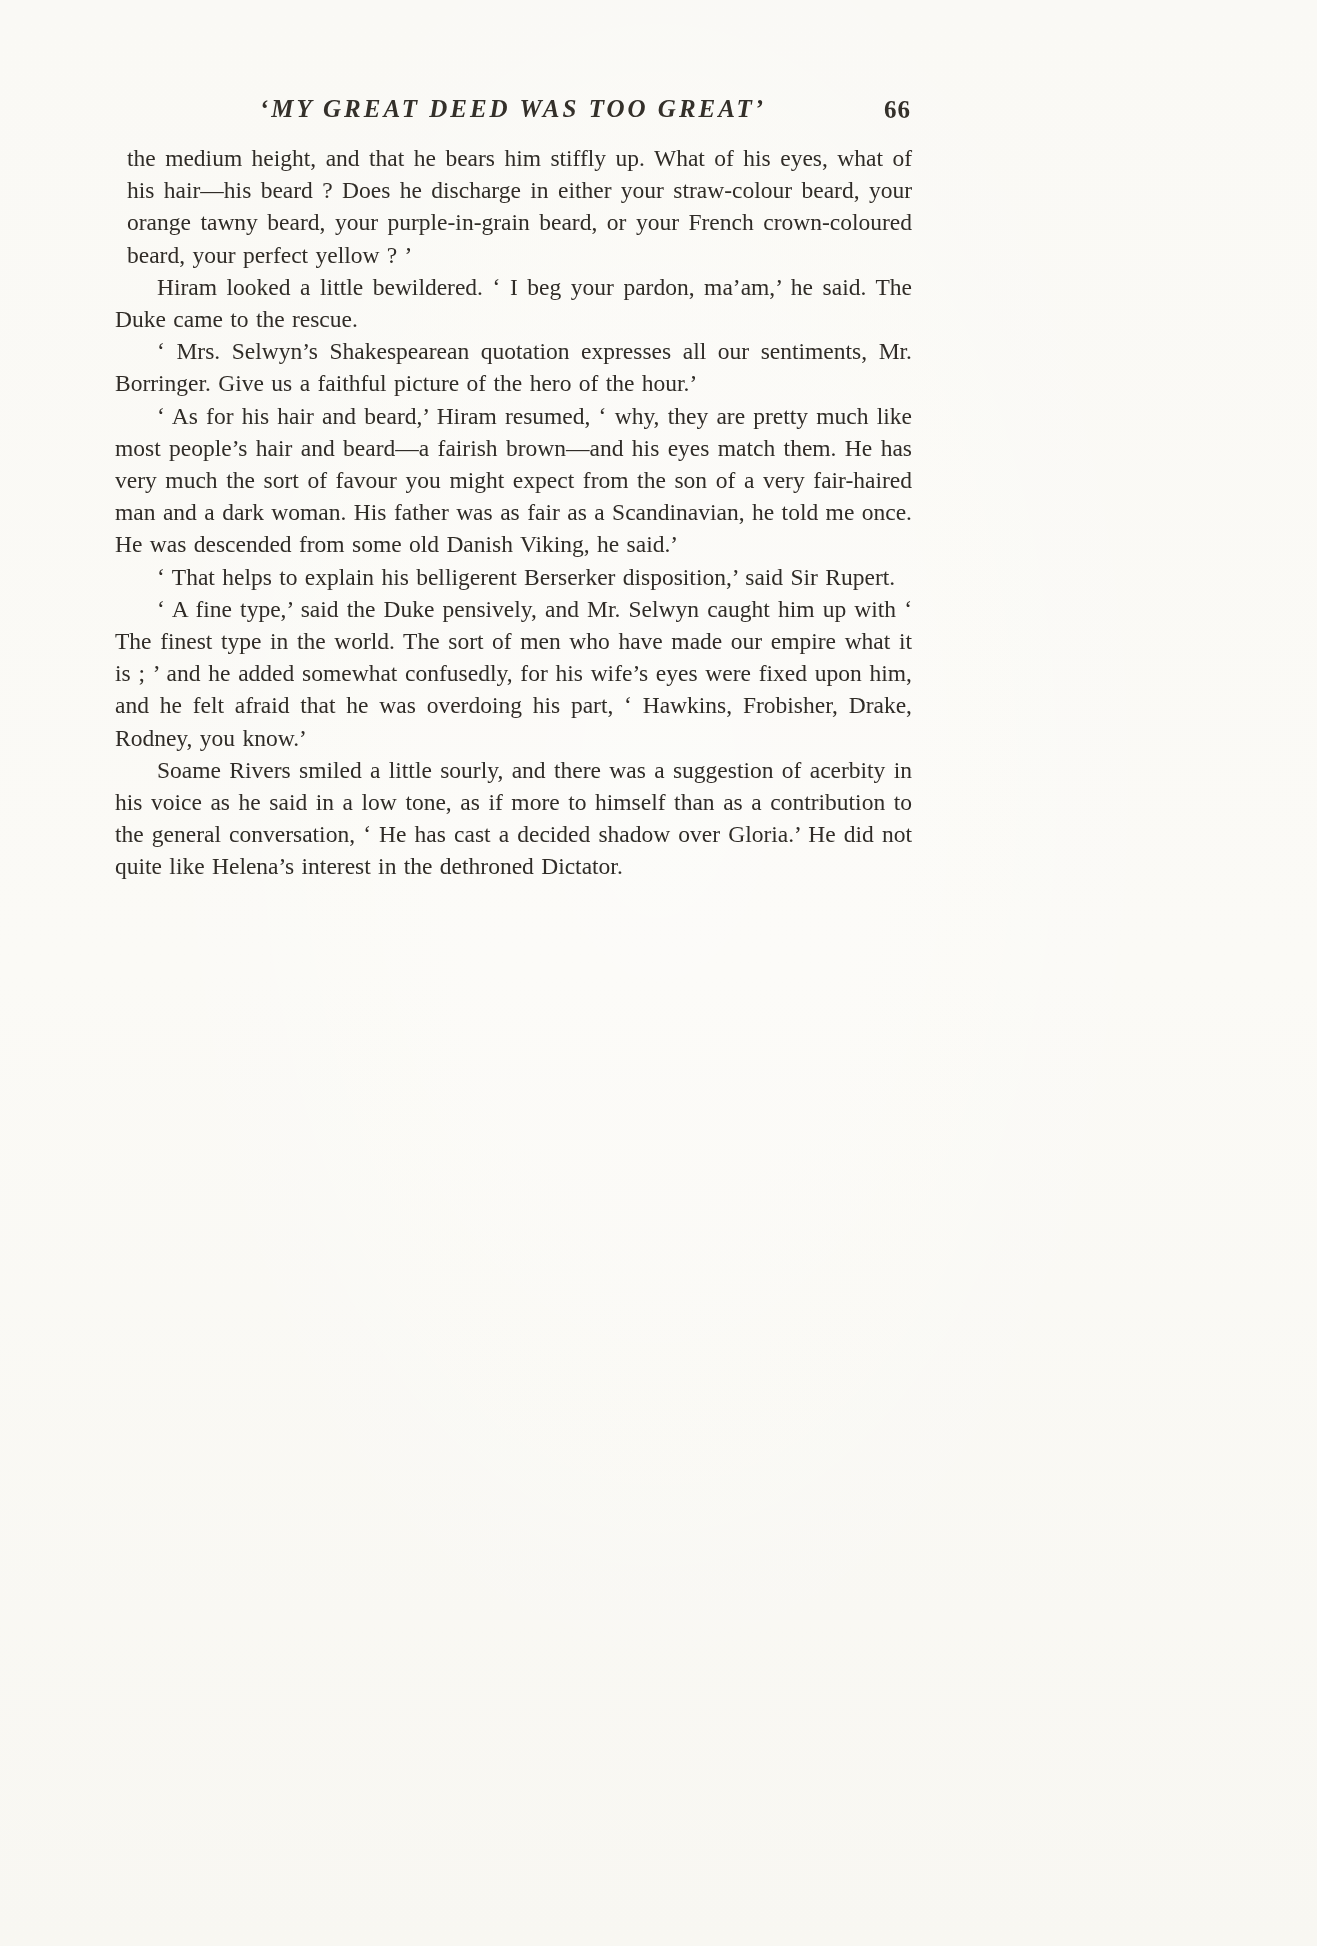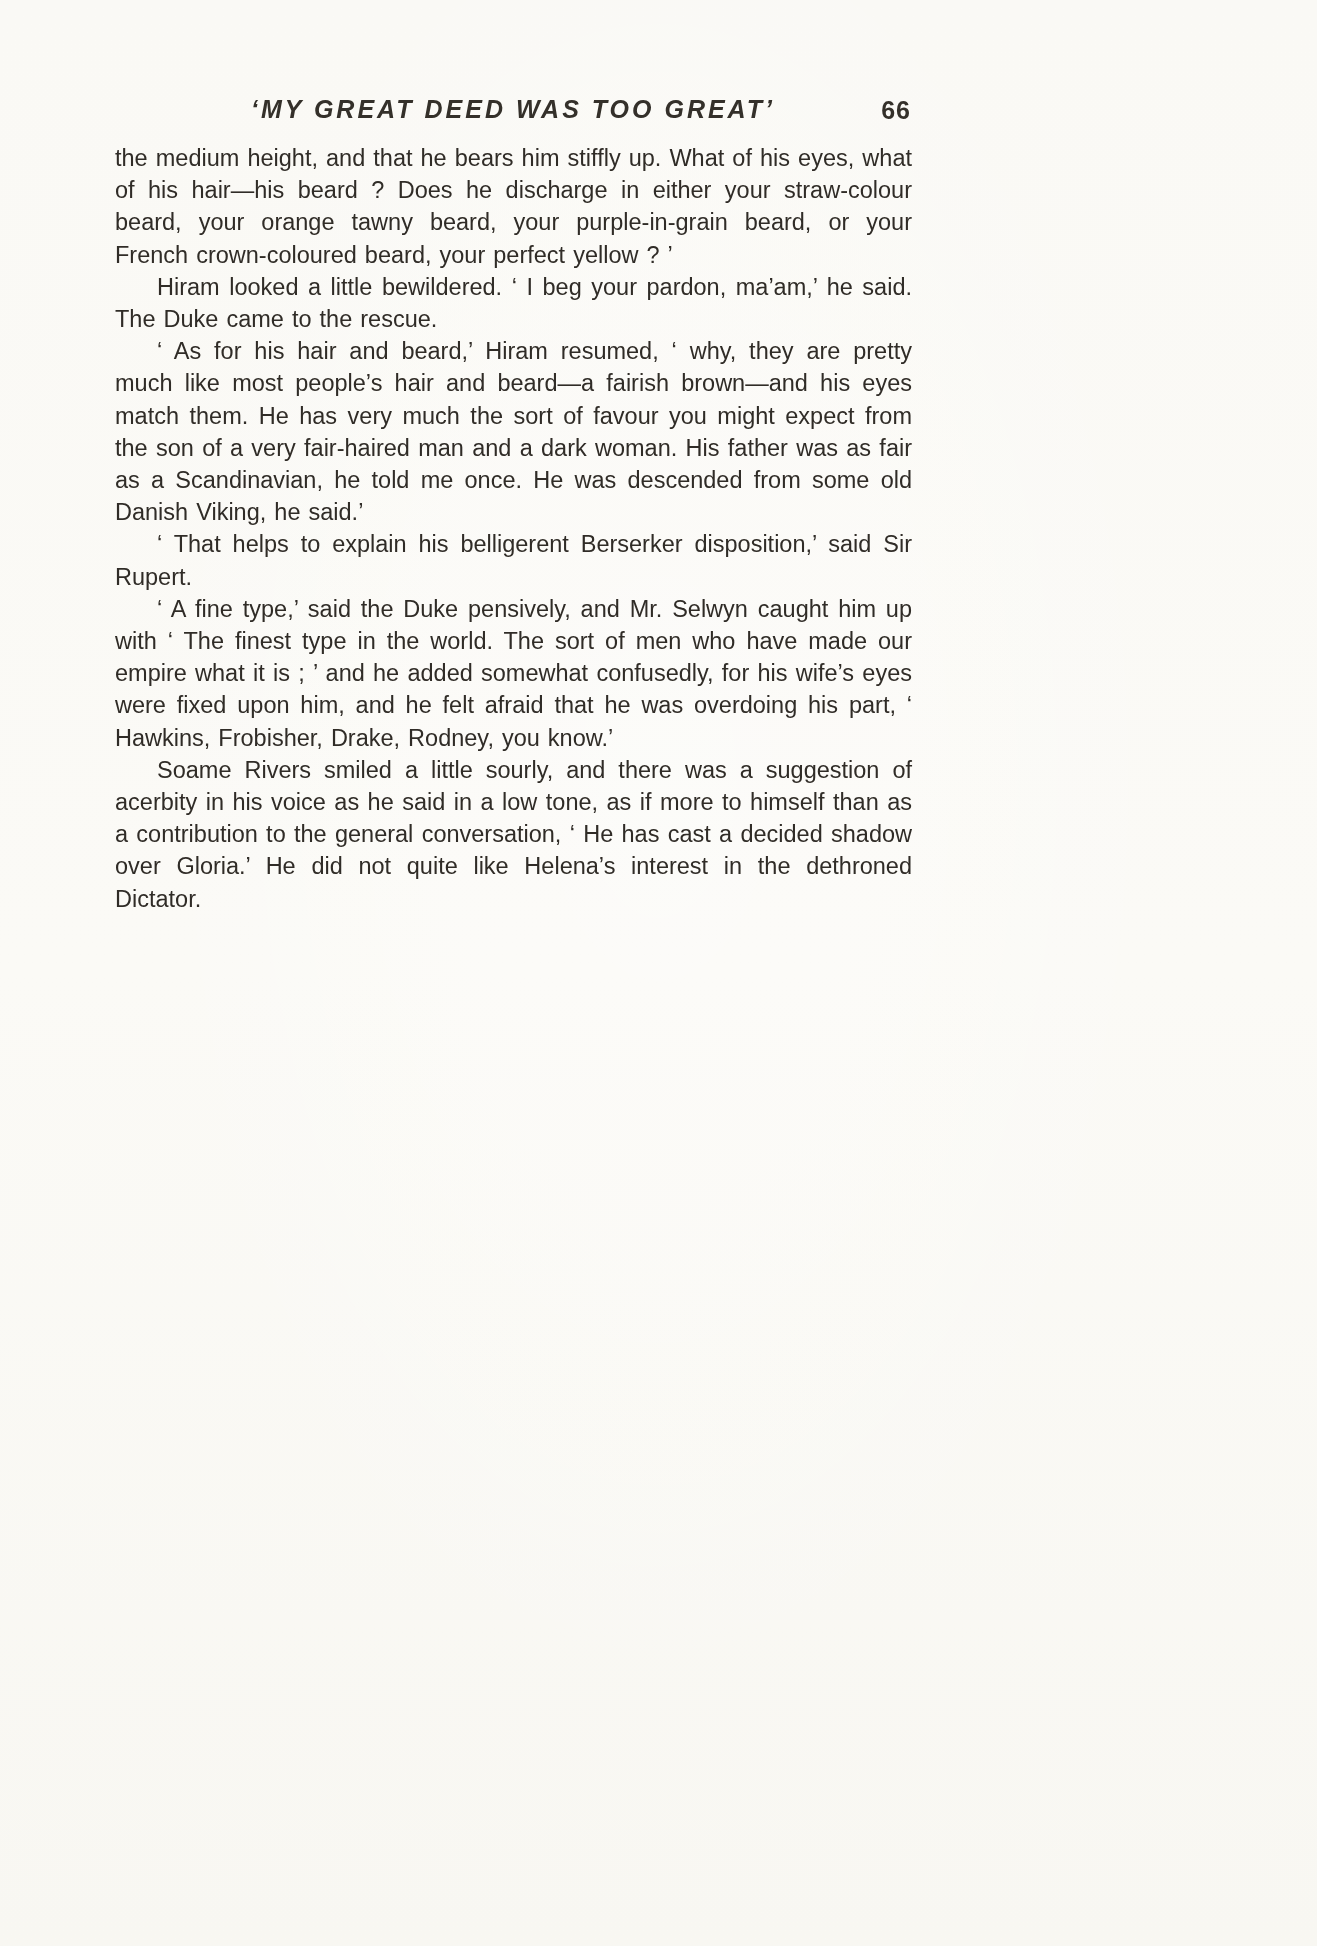--- a/index.html
+++ b/index.html
@@ -9,21 +9,21 @@
   }
   .scan-page {
     position: relative;
     width: 1317px;
     height: 1946px;
     margin: 0 auto;
     background: #fbfaf6;
     background-image:
       radial-gradient(ellipse at 50% 40%, rgba(255,255,255,0.35) 0%, rgba(0,0,0,0.0) 60%),
       linear-gradient(180deg, #faf9f5 0%, #fbfaf6 50%, #f8f7f2 100%);
-    font-family: Liberation Sans, sans-serif;
+    font-family: Liberation Serif, serif;
     color: #302c27;
     overflow: hidden;
   }
   .page-header {
     position: absolute;
     top: 95px;
     left: 115px;
     width: 796px;
     height: 34px;
   }
@@ -57,31 +57,33 @@
     text-justify: inter-word;
   }
   .page-body p {
     margin: 0;
     padding: 0;
     text-indent: 42px;
     word-spacing: 1.5px;
   }
   .page-body p.no-indent {
     text-indent: 0;
+    margin-left: 12px;
   }
 </style>
 </head>
 <body>
 
 <div class="scan-page">
   <div class="page-header">
     <span class="running-title">‘MY GREAT DEED WAS TOO GREAT’</span>
     <span class="page-number">66</span>
   </div>
   <div class="page-body">
     <p class="no-indent">the medium height, and that he bears him stiffly up. What of his eyes, what of his hair—his beard ?  Does he discharge in either your straw-colour beard, your orange tawny beard, your purple-in-grain beard, or your French crown-coloured beard, your perfect yellow ? ’</p>
     <p>Hiram looked a little bewildered.  ‘ I beg your pardon, ma’am,’ he said.  The Duke came to the rescue.</p>
+    <p>‘ Mrs. Selwyn’s Shakespearean quotation expresses all our sentiments, Mr. Borringer.  Give us a faithful picture of the hero of the hour.’</p>
     <p>‘ As for his hair and beard,’ Hiram resumed, ‘ why, they are pretty much like most people’s hair and beard—a fairish brown—and his eyes match them.  He has very much the sort of favour you might expect from the son of a very fair-haired man and a dark woman.  His father was as fair as a Scandinavian, he told me once.  He was descended from some old Danish Viking, he said.’</p>
     <p>‘ That helps to explain his belligerent Berserker disposition,’ said Sir Rupert.</p>
     <p>‘ A fine type,’ said the Duke pensively, and Mr. Selwyn caught him up with ‘ The finest type in the world.  The sort of men who have made our empire what it is ; ’ and he added somewhat confusedly, for his wife’s eyes were fixed upon him, and he felt afraid that he was overdoing his part, ‘ Hawkins, Frobisher, Drake, Rodney, you know.’</p>
     <p>Soame Rivers smiled a little sourly, and there was a suggestion of acerbity in his voice as he said in a low tone, as if more to himself than as a contribution to the general conversation, ‘ He has cast a decided shadow over Gloria.’  He did not quite like Helena’s interest in the dethroned Dictator.</p>
   </div>
 </div>
 
 </body></html>

